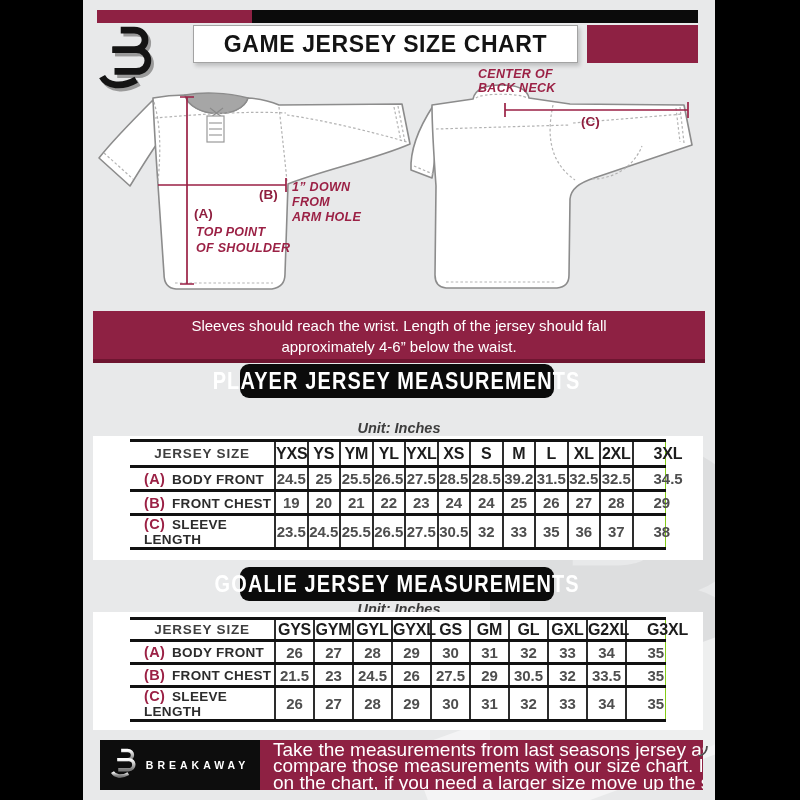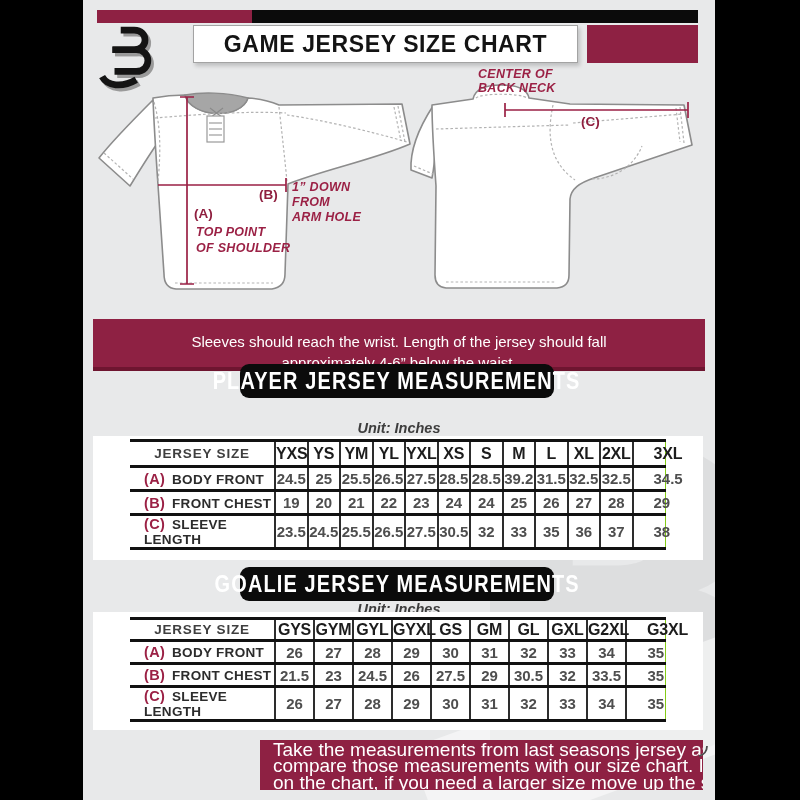--- a/index.html
+++ b/index.html
@@ -26,22 +26,22 @@
   
   .diagram{left:0;top:58px;width:632px;height:272px;}
   .jbody{fill:#fff;stroke:#8c8c8c;stroke-width:1.6;stroke-linejoin:round;}
   .seam{fill:none;stroke:#b3b3b3;stroke-width:1.2;stroke-dasharray:2.6 2.2;}
   .mline{stroke:#9b2145;stroke-width:1.7;fill:none;}
   .mkey{font-weight:bold;font-size:13.5px;fill:#8f1f3f;font-family:"Liberation Sans",sans-serif;}
   .mnote{font-style:italic;font-weight:bold;font-size:12.5px;fill:#9b2145;letter-spacing:0.3px;
         font-family:"Liberation Sans",sans-serif;}
 
   
-  .notice{left:10px;top:319px;width:612px;height:52px;background:#8e2143;border-bottom:4px solid #6e1530;
-        color:#fff;text-align:center;font-size:15px;line-height:21px;padding-top:12px;box-sizing:border-box;}
+  .notice{left:10px;top:311px;width:612px;height:52px;background:#8e2143;border-bottom:4px solid #6e1530;
+        color:#fff;text-align:center;font-size:15px;line-height:21px;padding-top:4px;box-sizing:border-box;}
 
   
   .pill{left:157px;width:314px;height:34px;background:#0b0b0b;border-radius:9px;color:#fff;
         display:flex;align-items:center;justify-content:center;font-weight:bold;font-size:21px;
         letter-spacing:1.2px;}
   .pill span{display:inline-block;transform:scale(0.95,1.1);white-space:nowrap;}
   .pill.player{top:364px;}  .pill.goalie{top:567px;}
   .unit{left:0;width:632px;text-align:center;font-style:italic;font-weight:bold;font-size:14.5px;color:#3d3d3d;}
   .unit.player{top:420px;}  .unit.goalie{top:601px;}
 
@@ -317,20 +317,39 @@
               <td class="val">31</td>
               <td class="val">32</td>
               <td class="val">33</td>
               <td class="val">34</td>
               <td class="val">35</td>
             </tr>
           </tbody>
         </table>
     </div>
 
+    <div class="abs f-black">
+      <span>
+        <svg width="28" height="34" viewBox="0 0 58 66">
+          <defs>
+            <linearGradient id="chrome" x1="0" y1="0" x2="0" y2="1">
+              <stop offset="0" stop-color="#fdfdfd"></stop>
+                <stop offset="0.5" stop-color="#b9b9b9"></stop>
+                <stop offset="1" stop-color="#787878"></stop>
+            </linearGradient>
+          </defs>
+          <g fill="none" stroke="url(#chrome)" stroke-width="7">
+            <path d="M21,7 h13 c14,0 14,19 0,19 h-21"></path>
+            <path d="M13,26 h23 c15,0 15,21 0,21 h-21"></path>
+            <path d="M36,55 c-14,8 -28,6 -33,-3"></path>
+          </g>
+        </svg>
+      </span>
+      <span class="f-brand">BREAKAWAY</span>
+    </div>
     <div class="abs f-maroon">
       <div>Take the measurements from last seasons jersey as instructed above</div>
       <div>compare those measurements  with our size chart. Identify the size</div>
       <div>on the chart, if you need a larger size move up the scale on the chart</div>
     </div>
     <div class="abs wm-tip">
       <svg width="14" height="14" viewBox="0 0 14 14">
         <path d="M2,12 C7,11 10,7 10,2" stroke="#4a4a4a" stroke-width="1.8" fill="none"></path>
       </svg>
     </div>

